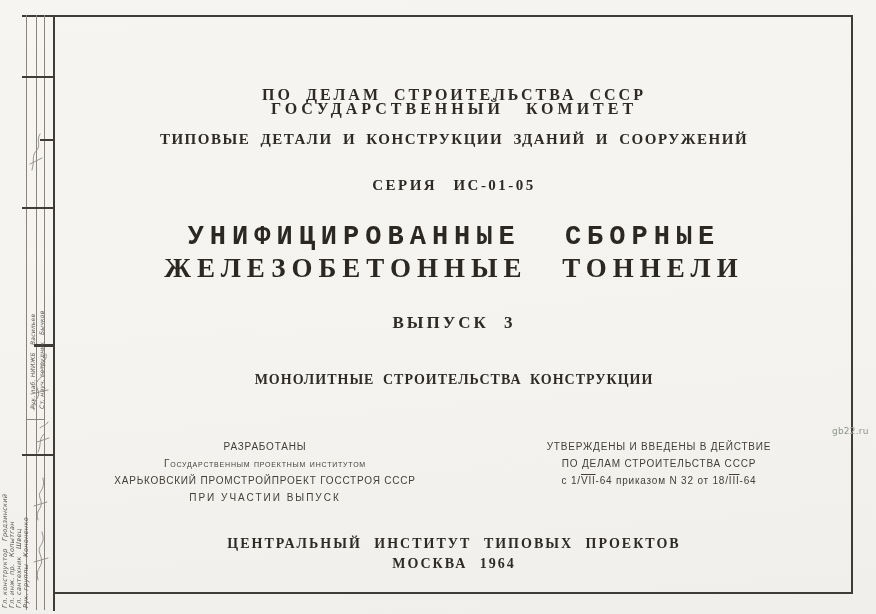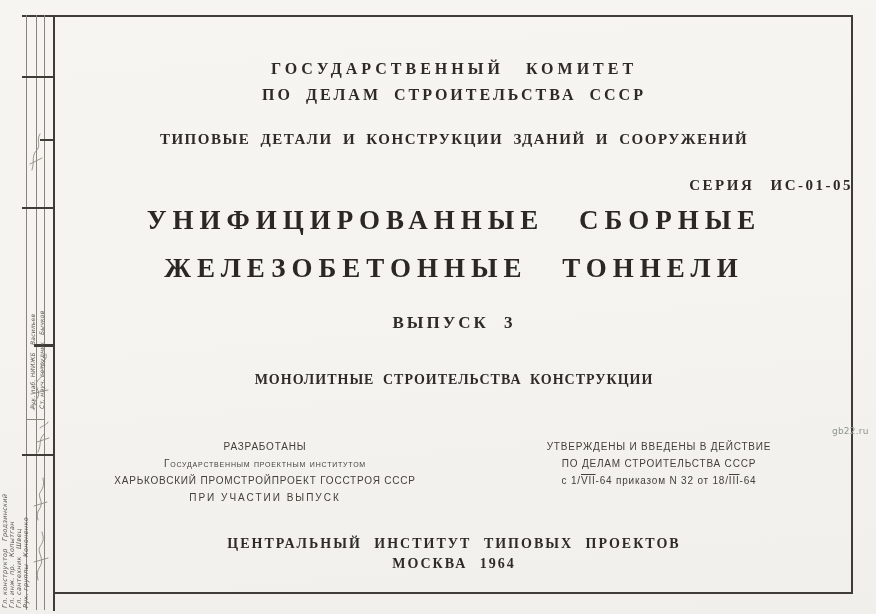--- a/index.html
+++ b/index.html
@@ -6,21 +6,21 @@
   #page{
     position:relative;width:876px;height:614px;overflow:hidden;
     background:linear-gradient(175deg,#f6f5f2 0%,#f4f3ef 55%,#f0efeb 100%);
     font-family:"Liberation Serif","DejaVu Serif",serif;color:#2e2b27;
   }
   .rule{position:absolute;background:#3f3b36;}
   .rule-faint{position:absolute;background:#8a847c;}
   
   .col{position:absolute;left:55px;width:798px;text-align:center;}
   .serif-b{font-weight:bold;font-family:"Liberation Serif","DejaVu Serif",serif;}
-  .h1{font-size:16px;letter-spacing:4px;word-spacing:14px;}
+  .h1{font-size:16px;letter-spacing:4px;word-spacing:14px;margin-top:40px;}
   .h2{font-size:16px;letter-spacing:3px;word-spacing:6px;}
   .h3{font-size:15px;letter-spacing:1.5px;word-spacing:5px;}
   .h4{font-size:15px;letter-spacing:2.5px;word-spacing:10px;}
   .t1{font-size:27px;letter-spacing:6px;word-spacing:22px;color:#2b2823;}
   .iss{font-size:17px;letter-spacing:3px;word-spacing:8px;}
   .s1{font-size:14px;letter-spacing:1px;word-spacing:4px;}
   .s2{font-size:15px;letter-spacing:4px;word-spacing:10px;}
   .pub{font-size:14px;letter-spacing:2px;word-spacing:7px;}
   
   .stamp{
@@ -62,23 +62,23 @@
   <div class="rule" style="left:22px;top:76px;width:32px;height:2px;"></div>
   <div class="rule" style="left:40px;top:139px;width:14px;height:2px;"></div>
   <div class="rule" style="left:22px;top:207px;width:32px;height:2px;"></div>
   <div class="rule" style="left:34px;top:344px;width:20px;height:3px;"></div>
   <div class="rule-faint" style="left:26px;top:419px;width:18px;height:1px;"></div>
   <div class="rule" style="left:22px;top:454px;width:32px;height:2px;"></div>
 
   <div class="col serif-b h1" style="top:60px;">ГОСУДАРСТВЕННЫЙ КОМИТЕТ</div>
   <div class="col serif-b h2" style="top:86px;">ПО ДЕЛАМ СТРОИТЕЛЬСТВА СССР</div>
   <div class="col serif-b h3" style="top:131px;">ТИПОВЫЕ ДЕТАЛИ И КОНСТРУКЦИИ ЗДАНИЙ И СООРУЖЕНИЙ</div>
-  <div class="col serif-b h4" style="top:177px;text-align:right;">СЕРИЯ ИС-01-05</div>
+  <div class="col serif-b h4" style="top:177px;">СЕРИЯ ИС-01-05</div>
 
-  <div class="col serif-b t1" style="top:205px;">УНИФИЦИРОВАННЫЕ СБОРНЫЕ</div>
+  <div class="col serif-b t1" style="top:222px;font-family:Liberation Mono, monospace;">УНИФИЦИРОВАННЫЕ СБОРНЫЕ</div>
   <div class="col serif-b t1" style="top:253px;">ЖЕЛЕЗОБЕТОННЫЕ ТОННЕЛИ</div>
   <div class="col serif-b iss" style="top:313px;">ВЫПУСК 3</div>
 
   <div class="col serif-b s1" style="top:372px;">МОНОЛИТНЫЕ СТРОИТЕЛЬСТВА КОНСТРУКЦИИ</div>
 
   <div class="stamp" style="left:72px;top:438px;width:386px;">
     <div>РАЗРАБОТАНЫ</div>
     <div class="sc">Государственным проектным институтом</div>
     <div>ХАРЬКОВСКИЙ ПРОМСТРОЙПРОЕКТ ГОССТРОЯ СССР</div>
     <div style="letter-spacing:2px;">ПРИ УЧАСТИИ ВЫПУСК</div>

